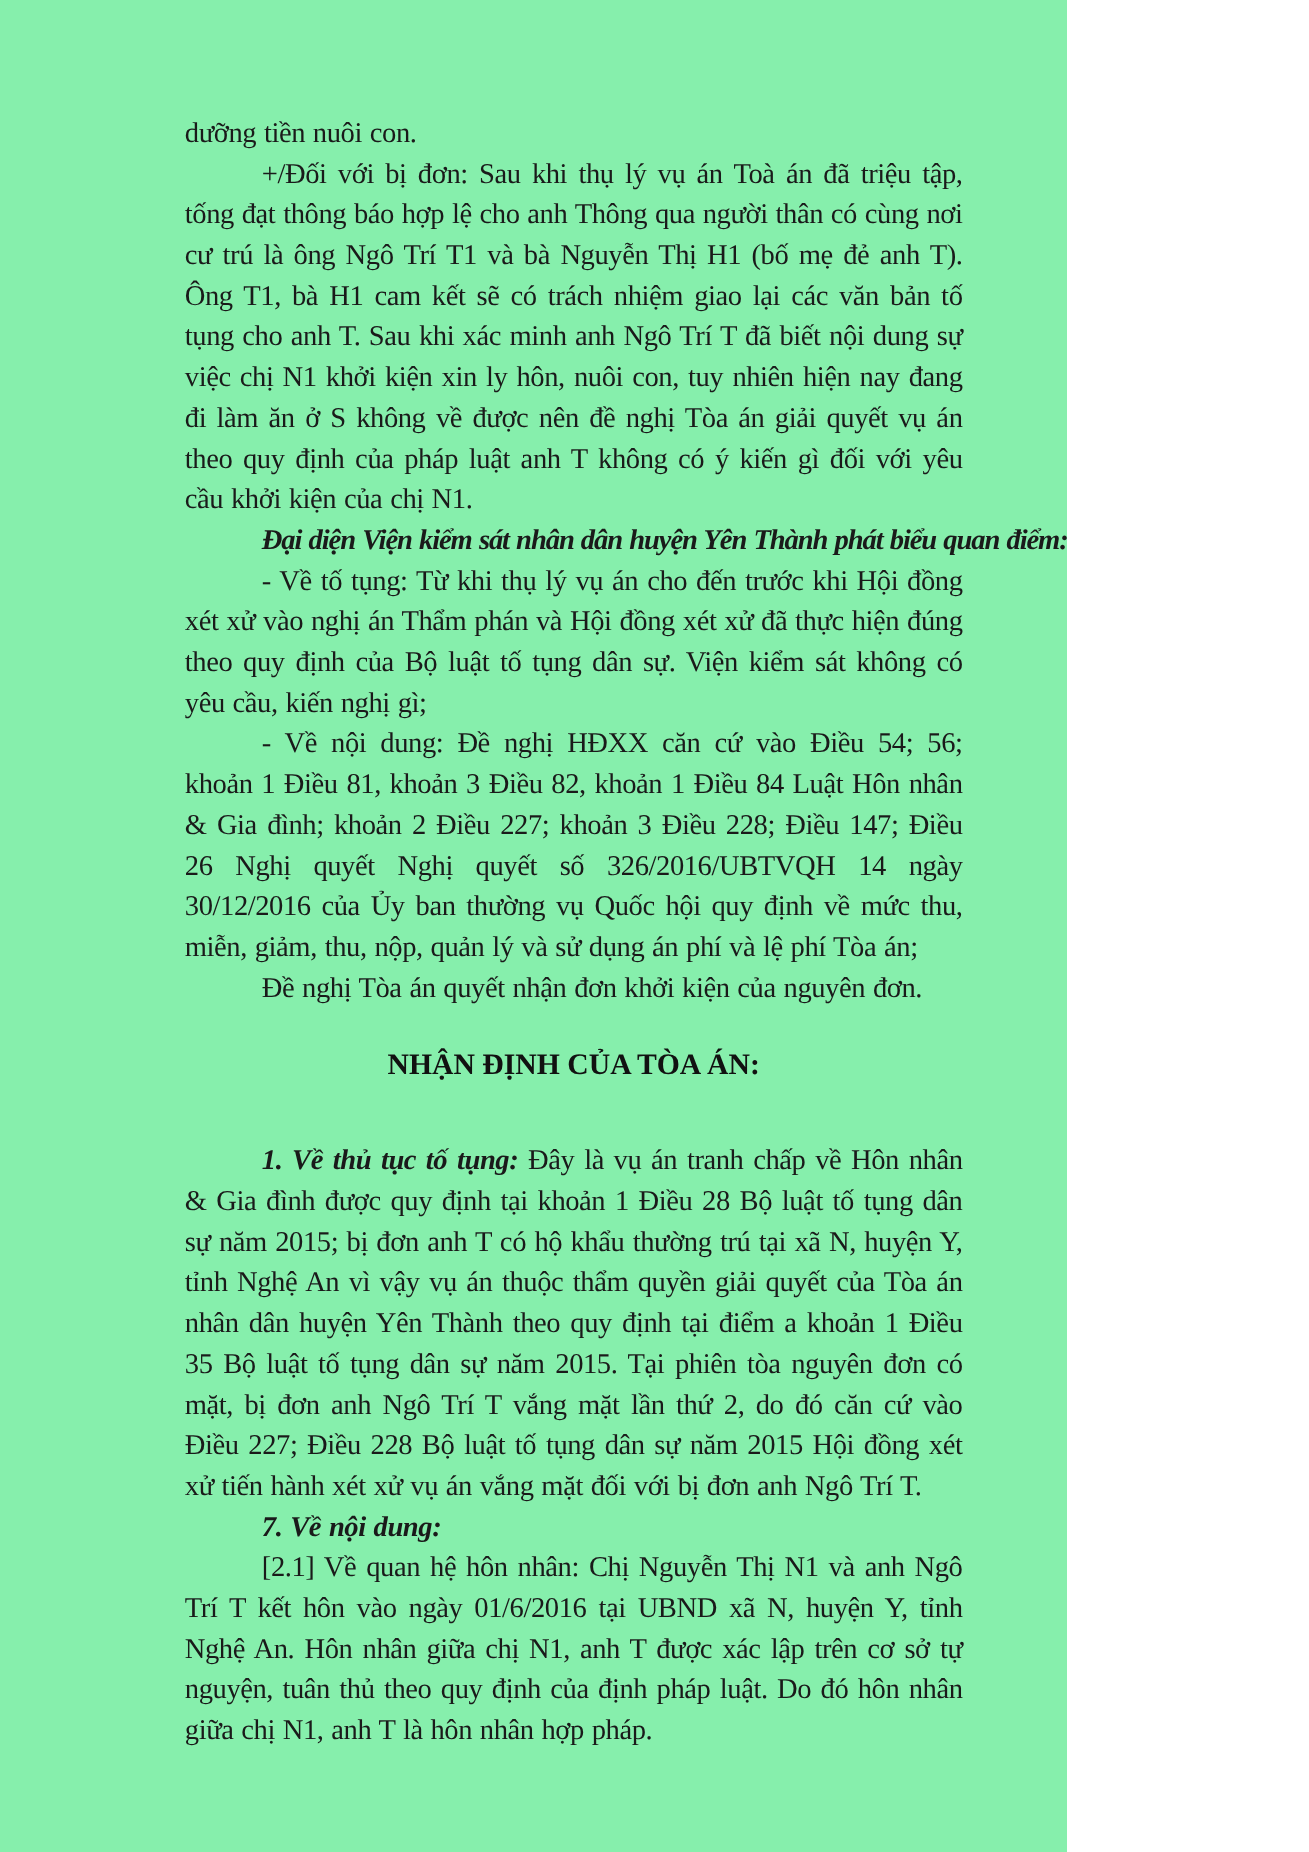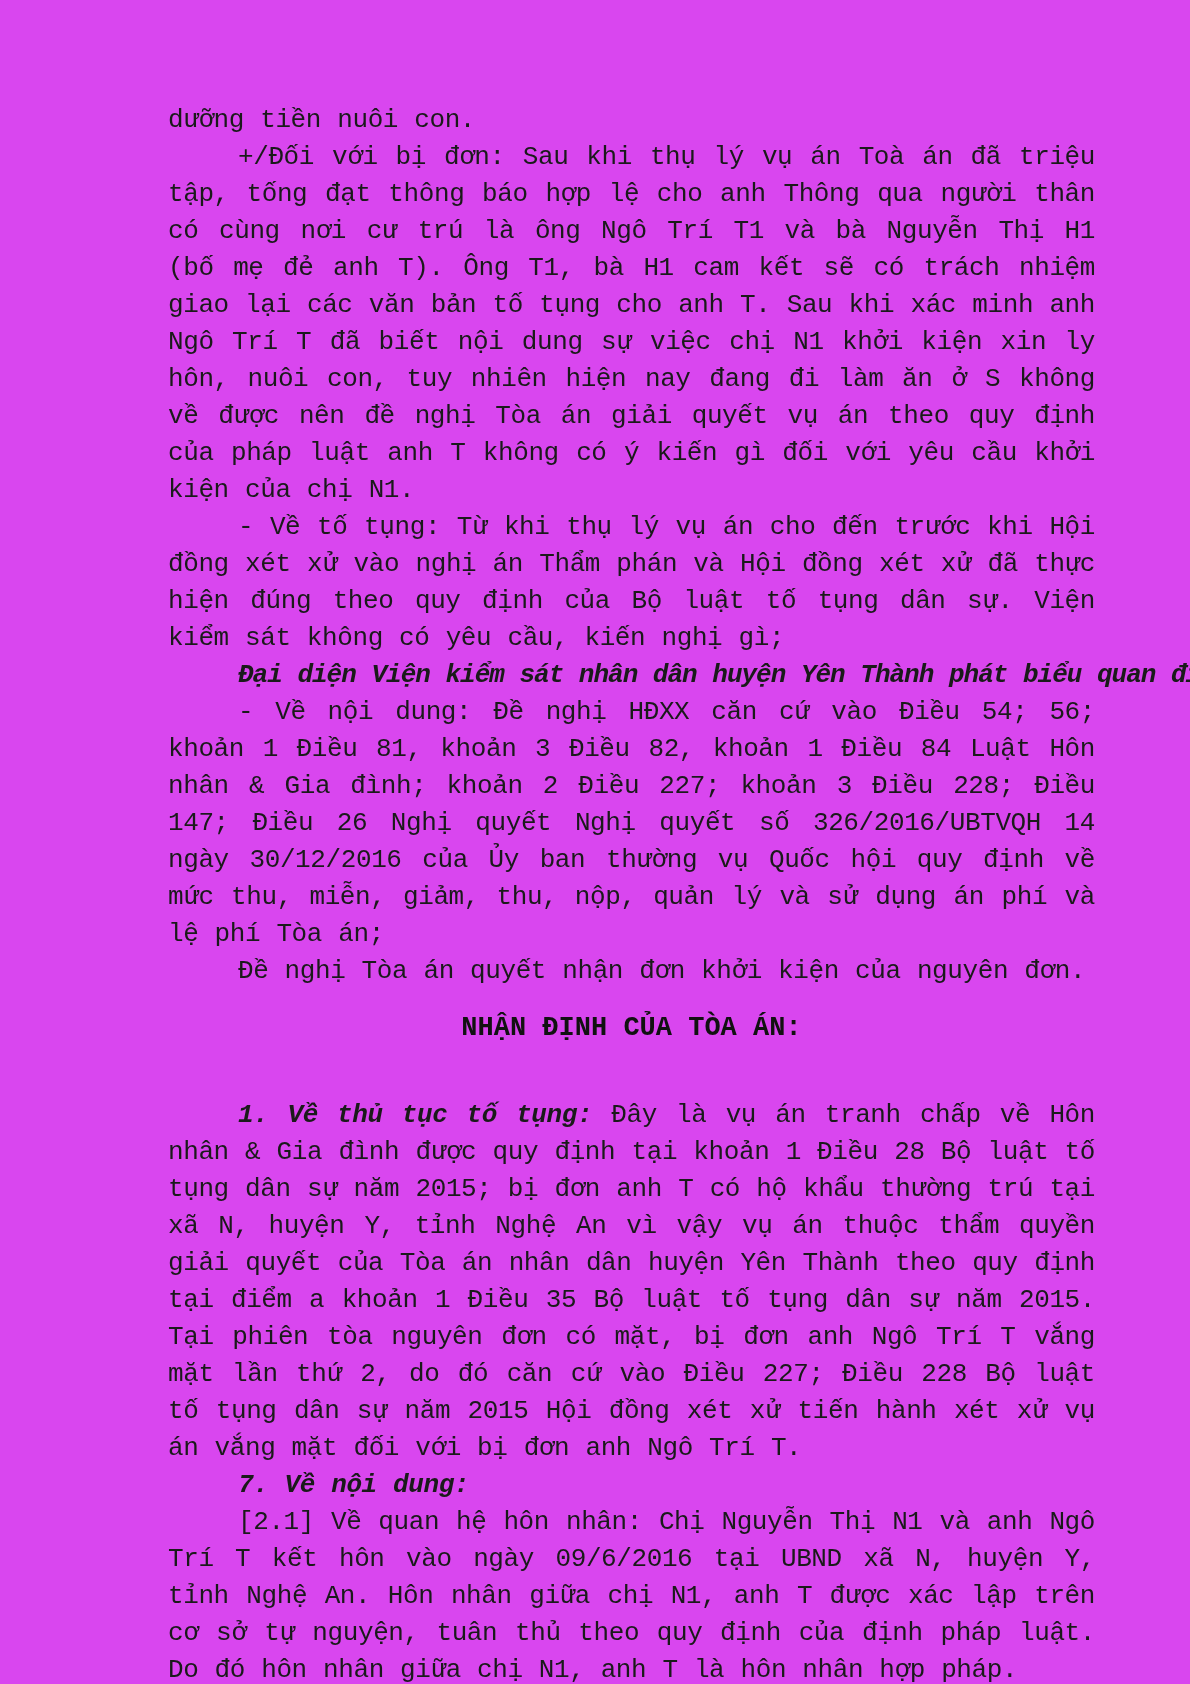--- a/index.html
+++ b/index.html
@@ -7,25 +7,25 @@
     padding: 0;
     background: #ffffff;
   }
   body {
     width: 1190px;
     height: 1684px;
     overflow: hidden;
   }
   .page {
     box-sizing: border-box;
-    width: 1190px;
+    width: 970px;
     height: 1684px;
     padding: 102px 95px 0 168px;
-    background: #d946ef;
-    font-family: Liberation Mono, monospace;
+    background: #86efac;
+    font-family: Liberation Serif, serif;
     font-size: 26px;
     line-height: 37px;
     letter-spacing: -0.4px;
     color: #1a1a1a;
   }
   .page p {
     margin: 0;
     text-align: justify;
     text-indent: 70px;
     word-spacing: 1px;
@@ -38,59 +38,59 @@
     font-style: italic;
   }
   .tight {
     letter-spacing: -1px;
     white-space: nowrap;
   }
   .force-just {
     text-align-last: justify;
   }
   h2.section-heading {
-    margin: 20px 0 50px 0;
+    margin: 33px 0 50px 0;
     font-size: 27px;
     font-weight: bold;
     font-style: normal;
     text-align: center;
     text-indent: 0;
     letter-spacing: 0;
     color: #111111;
   }
 </style>
 </head>
 <body>
 
 <div class="page">
 
   <p class="noindent">dưỡng tiền nuôi con.</p>
 
 
   <p>+/Đối với bị đơn: Sau khi thụ lý vụ án Toà án đã triệu tập, tống đạt thông báo hợp lệ cho anh Thông qua người thân có cùng nơi cư trú là ông Ngô Trí T1 và bà Nguyễn Thị H1 (bố mẹ đẻ anh T). Ông T1, bà H1 cam kết sẽ có trách nhiệm giao lại các văn bản tố tụng cho anh T. Sau khi xác minh anh Ngô Trí T đã biết nội dung sự việc chị N1 khởi kiện xin ly hôn, nuôi con, tuy nhiên hiện nay đang đi làm ăn ở S không về được nên đề nghị Tòa án giải quyết vụ án theo quy định của pháp luật anh T không có ý kiến gì đối với yêu cầu khởi kiện của chị N1.</p>
 
-  <p>- Về tố tụng: Từ khi thụ lý vụ án cho đến trước khi Hội đồng xét xử vào nghị án Thẩm phán và Hội đồng xét xử đã thực hiện đúng theo quy định của Bộ luật tố tụng dân sự. Viện kiểm sát không có yêu cầu, kiến nghị gì;</p>
-
   <p>
     <span class="bi tight">Đại diện Viện kiểm sát nhân dân huyện Yên Thành phát biểu quan điểm:</span>
   </p>
+
+  <p>- Về tố tụng: Từ khi thụ lý vụ án cho đến trước khi Hội đồng xét xử vào nghị án Thẩm phán và Hội đồng xét xử đã thực hiện đúng theo quy định của Bộ luật tố tụng dân sự. Viện kiểm sát không có yêu cầu, kiến nghị gì;</p>
 
   <p>- Về nội dung: Đề nghị HĐXX căn cứ vào Điều 54; 56; khoản 1 Điều 81, khoản 3 Điều 82, khoản 1 Điều 84 Luật Hôn nhân &amp; Gia đình; khoản 2 Điều 227; khoản 3 Điều 228; Điều 147; Điều 26 Nghị quyết Nghị quyết số 326/2016/UBTVQH 14 ngày 30/12/2016 của Ủy ban thường vụ Quốc hội quy định về mức thu, miễn, giảm, thu, nộp, quản lý và sử dụng án phí và lệ phí Tòa án;</p>
 
   <p>Đề nghị Tòa án quyết nhận đơn khởi kiện của nguyên đơn.</p>
 
 
   <h2 class="section-heading">NHẬN ĐỊNH CỦA TÒA ÁN:</h2>
 
 
   <p>
     <span class="bi">1. Về thủ tục tố tụng:</span>
     <span>Đây là vụ án tranh chấp về Hôn nhân &amp; Gia đình được quy định tại khoản 1 Điều 28 Bộ luật tố tụng dân sự năm 2015; bị đơn anh T có hộ khẩu thường trú tại xã N, huyện Y, tỉnh Nghệ An vì vậy vụ án thuộc thẩm quyền giải quyết của Tòa án nhân dân huyện Yên Thành theo quy định tại điểm a khoản 1 Điều 35 Bộ luật tố tụng dân sự năm 2015. Tại phiên tòa nguyên đơn có mặt, bị đơn anh Ngô Trí T vắng mặt lần thứ 2, do đó căn cứ vào Điều 227; Điều 228 Bộ luật tố tụng dân sự năm 2015 Hội đồng xét xử tiến hành xét xử vụ án vắng mặt đối với bị đơn anh Ngô Trí T.</span>
   </p>
 
   <p>
     <span class="bi">7. Về nội dung:</span>
   </p>
 
-  <p>[2.1] Về quan hệ hôn nhân: Chị Nguyễn Thị N1 và anh Ngô Trí T kết hôn vào ngày 09/6/2016 tại UBND xã N, huyện Y, tỉnh Nghệ An. Hôn nhân giữa chị N1, anh T được xác lập trên cơ sở tự nguyện, tuân thủ theo quy định của định pháp luật. Do đó hôn nhân giữa chị N1, anh T là hôn nhân hợp pháp.</p>
+  <p>[2.1] Về quan hệ hôn nhân: Chị Nguyễn Thị N1 và anh Ngô Trí T kết hôn vào ngày 01/6/2016 tại UBND xã N, huyện Y, tỉnh Nghệ An. Hôn nhân giữa chị N1, anh T được xác lập trên cơ sở tự nguyện, tuân thủ theo quy định của định pháp luật. Do đó hôn nhân giữa chị N1, anh T là hôn nhân hợp pháp.</p>
 
 
 </div>
 
 </body></html>

